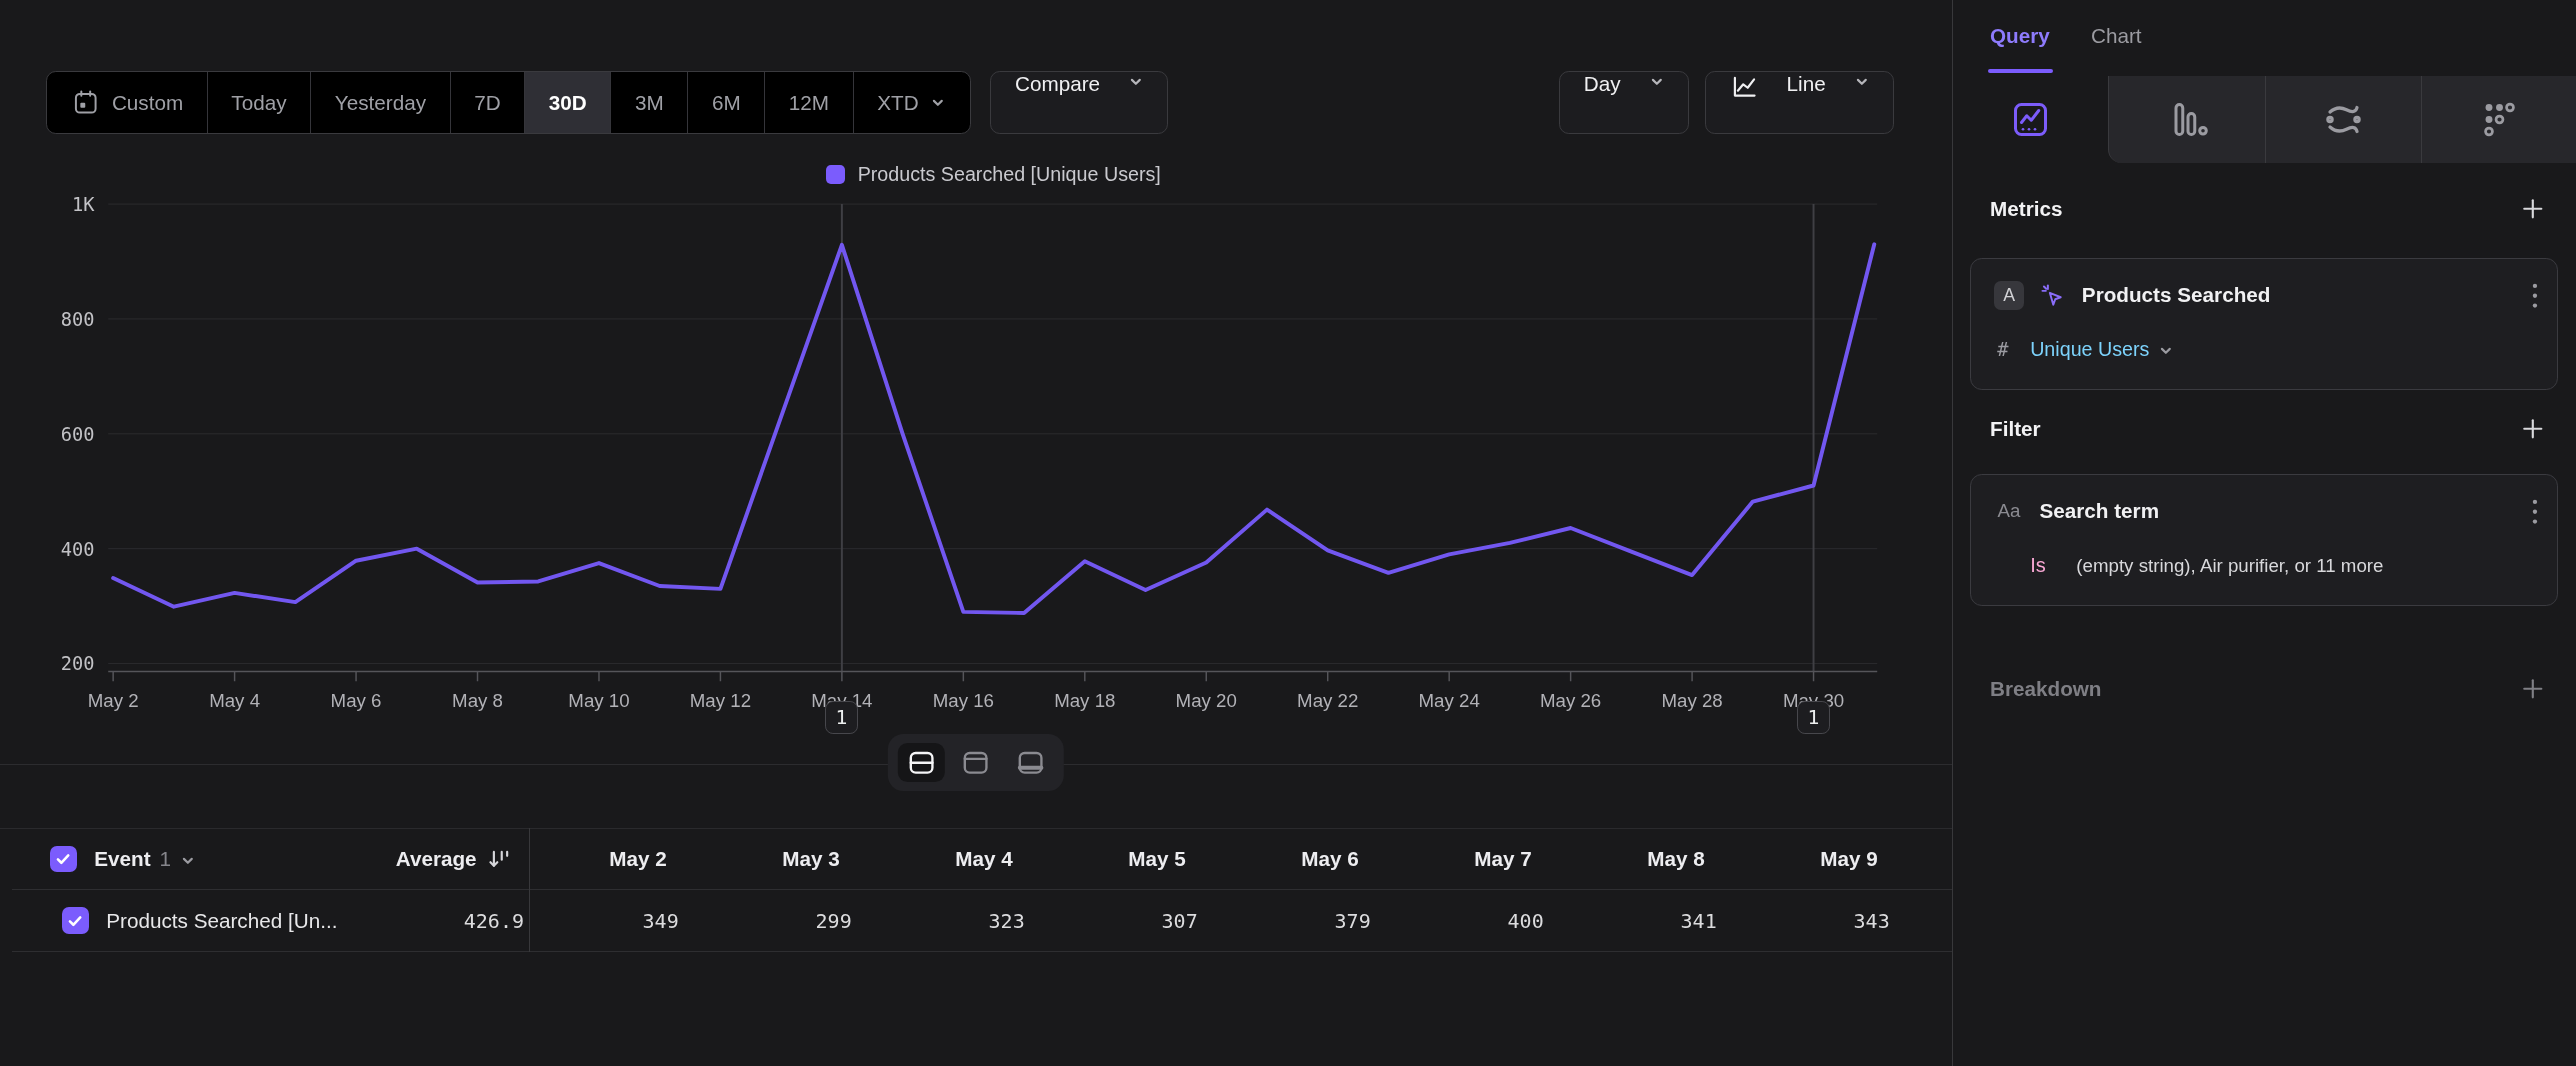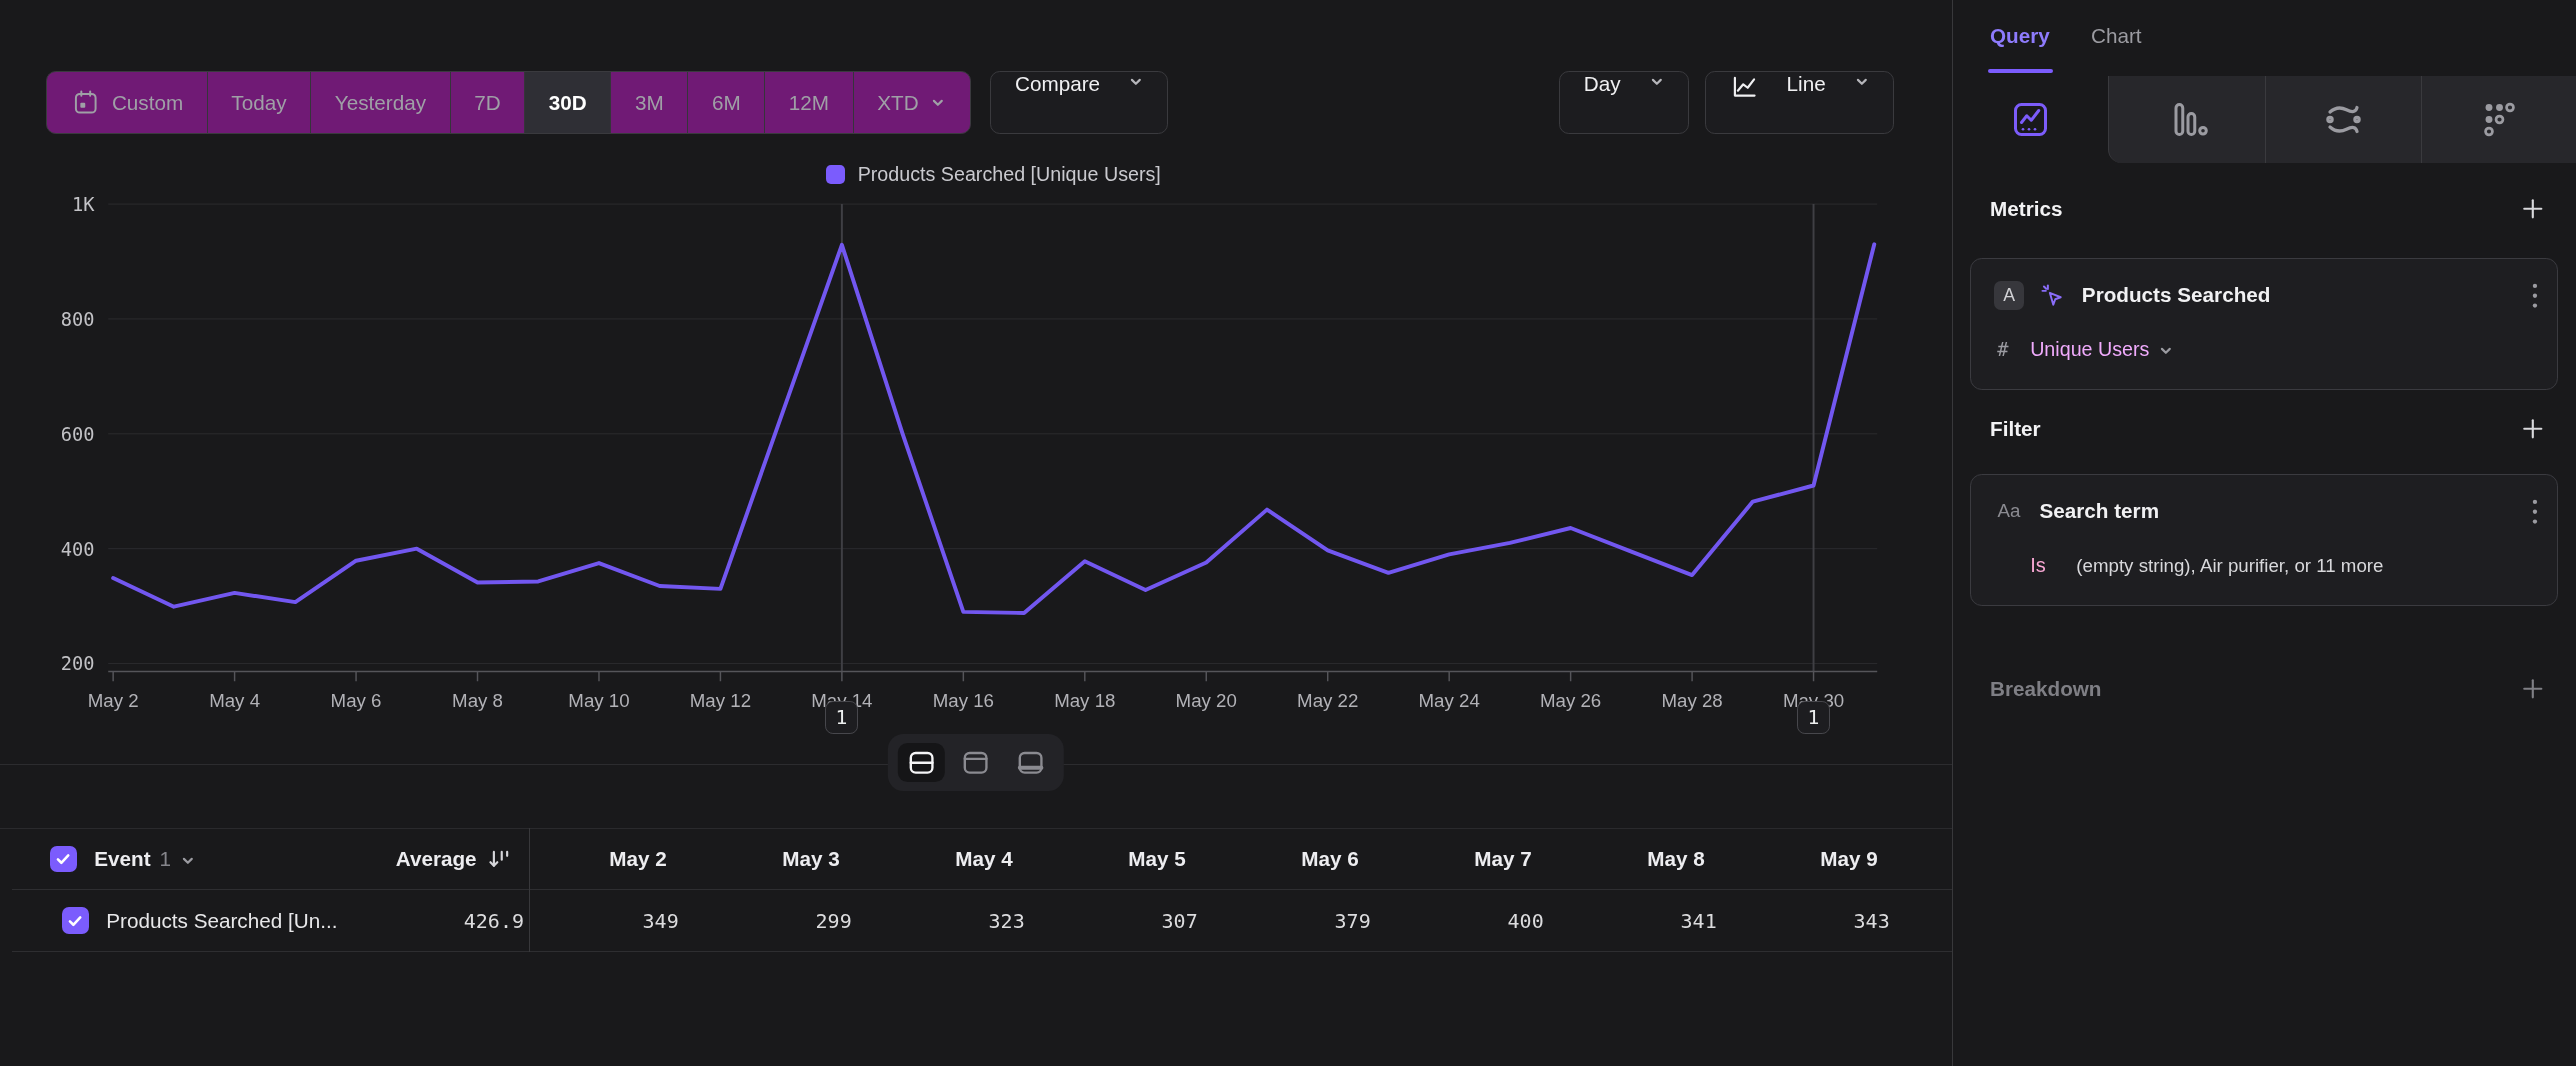--- a/index.html
+++ b/index.html
@@ -5,21 +5,21 @@
   * { margin:0; padding:0; box-sizing:border-box; }
   html,body { width:2576px; height:1067px; background:#19191b; overflow:hidden;
               font-family:"Liberation Sans", sans-serif; }
 
   
   .main { position:absolute; left:0; top:0; width:1952px; height:1067px; }
 
   .toolbar { position:absolute; left:46px; top:71px; width:1848px; height:63px;
              display:flex; align-items:center; }
   .seg { display:flex; align-items:stretch; height:63px; border:1px solid #3a3a3e;
-         border-radius:9.8px; overflow:hidden; background:#701a75; }
+         border-radius:9.8px; overflow:hidden; background:#000000; }
   .seg-item { display:flex; align-items:center; gap:11.8px; padding:0 23.6px; font-size:20.7px;
               color:#9fa0a6; border-left:1px solid #35353a; cursor:pointer; white-space:nowrap; }
   .seg-item:first-child { border-left:none; }
   .seg-item.active { background:#2f2f35; color:#ffffff; font-weight:bold; }
   .btn { display:flex; align-items:flex-start; gap:28px; height:63px; padding:0 23.6px;
          border:1px solid #3a3a3e; border-radius:9.8px; background:#1c1c1f;
          color:#f0f0f2; font-size:20.7px; }
   .btn .chev { margin-top:2px; }
   .toolbar-spacer { flex:1; }
   .compare { margin-left:19.7px; }
@@ -95,21 +95,21 @@
   .sb-card { position:absolute; left:16.7px; width:588px; height:132px; border:1px solid #3b3b40;
              border-radius:11.8px; background:#1e1e21; }
   .card-row1 { position:absolute; left:23.6px; top:21.6px; right:17.7px; display:flex; align-items:center; }
   .card-row2 { position:absolute; left:26.6px; top:79px; display:flex; align-items:center; }
   .letter-badge { width:29.5px; height:29.5px; background:#37373c; border-radius:6.9px; color:#d2d2d6;
                   font-size:17.7px; display:flex; align-items:center; justify-content:center; }
   .aa-badge { font-size:18.7px; color:#8b8b91; width:29.5px; text-align:center; }
   .card-name { margin-left:15.7px; font-size:20.7px; font-weight:bold; color:#f1f1f3; }
   .kebab { margin-left:auto; }
   .hash { font-size:18.7px; color:#9b9ba1; font-family:"DejaVu Sans Mono",monospace; }
-  .agg-label { margin-left:21.6px; font-size:19.7px; color:#f0abfc;text-align:center; }
+  .agg-label { margin-left:21.6px; font-size:19.7px; color:#7dd3fc;text-align:center; }
   .op-label { font-size:20px; color:#f9a8d4; margin-left:36px; }
   .filter-value { margin-left:30.5px; font-size:18.7px; color:#d8d8db; }
   .sb-heading.dim, .sb-plus.dim svg { color:#7f7f85; }
 </style>
 </head>
 <body>
 
 <div class="main">
 
   <div class="toolbar">

